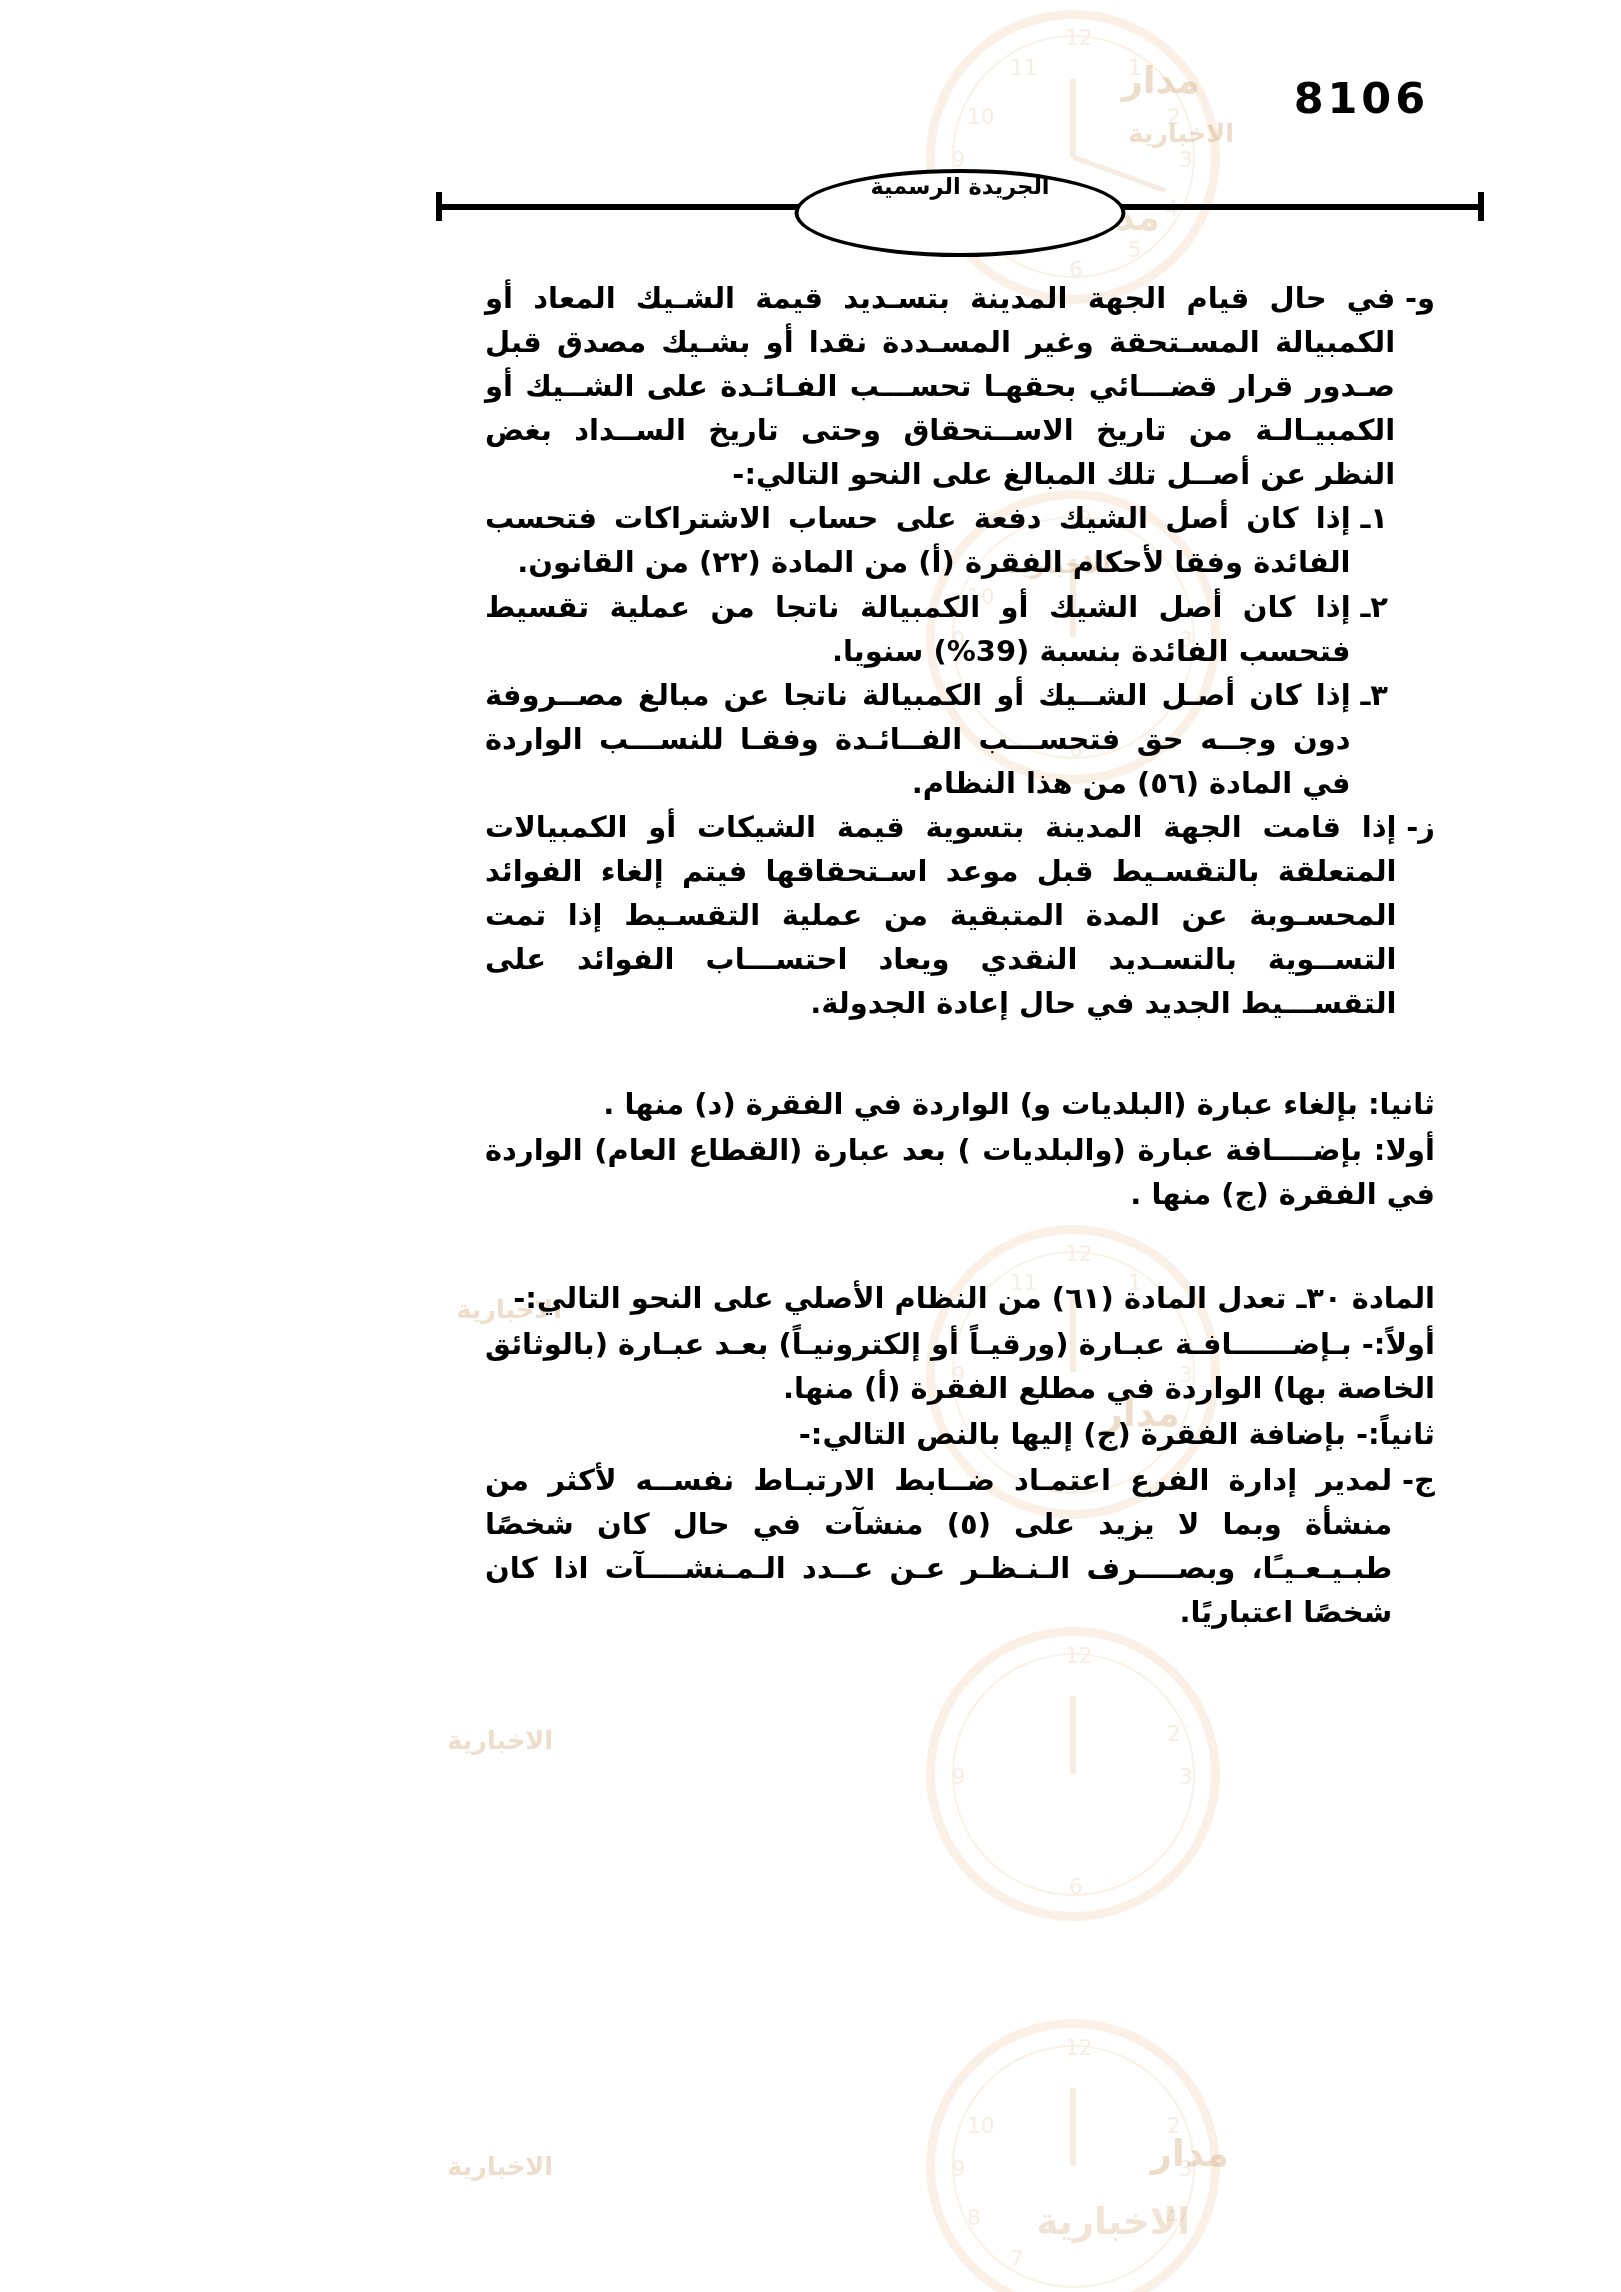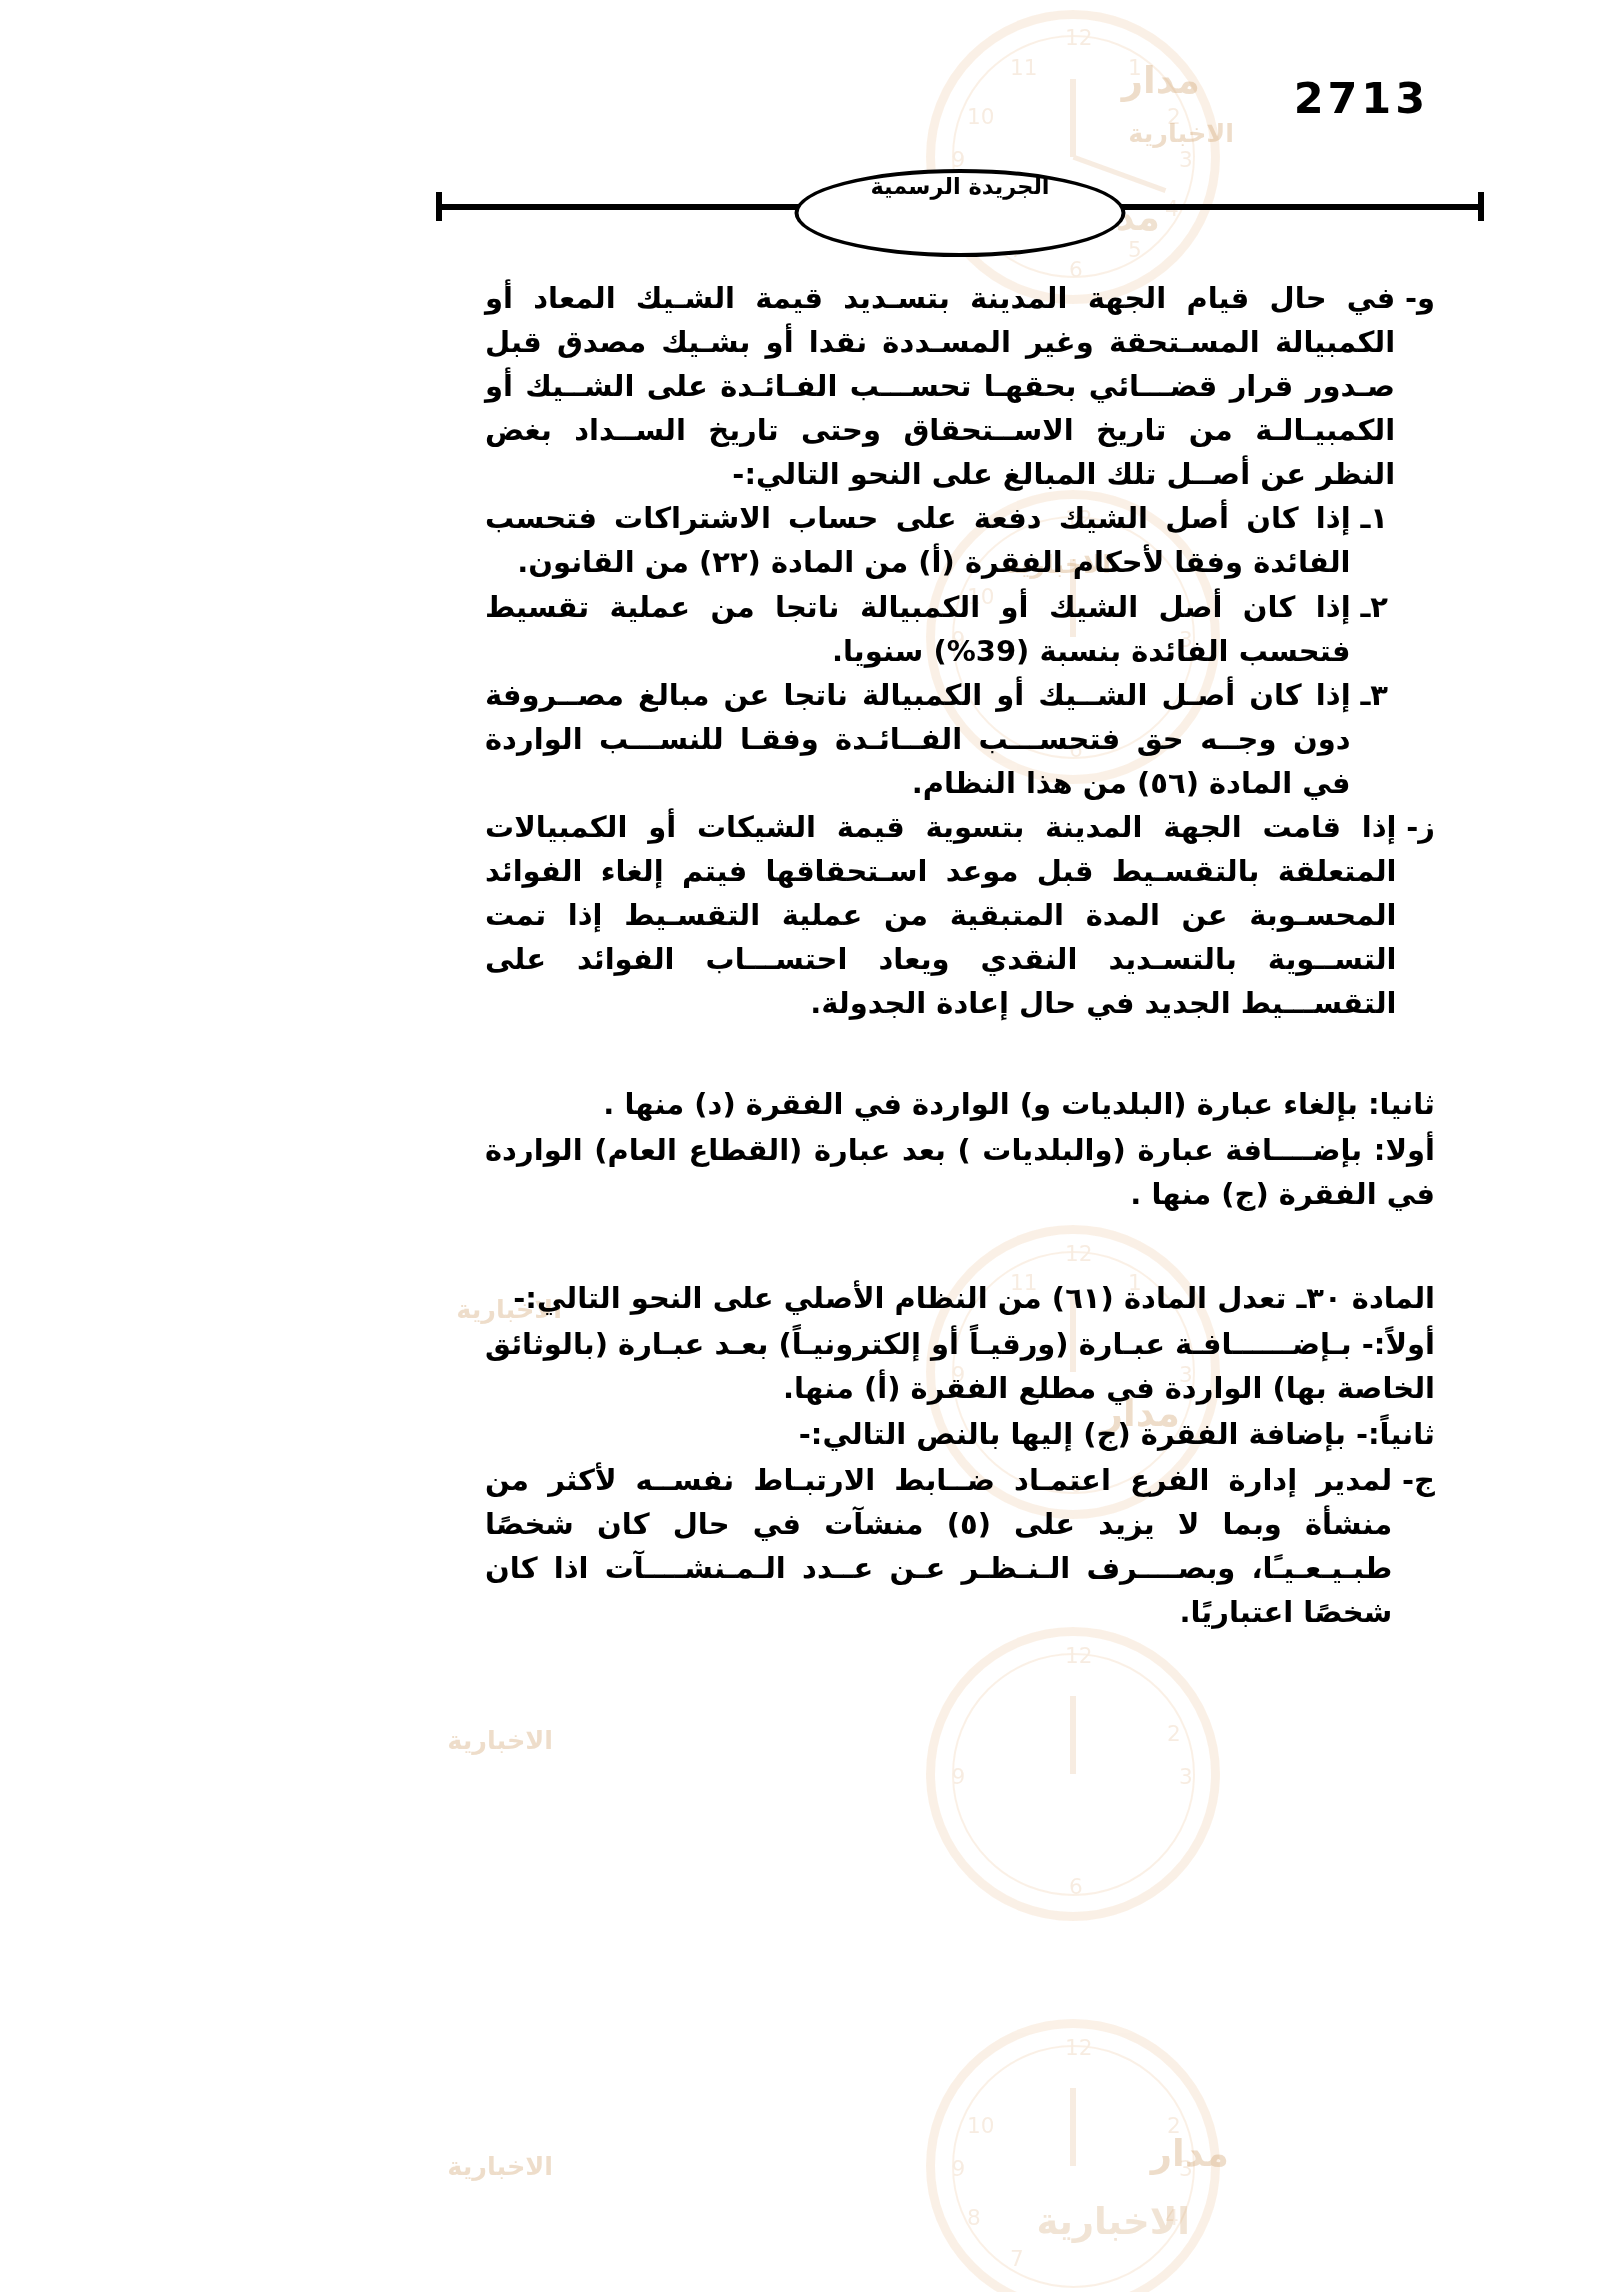--- a/index.html
+++ b/index.html
@@ -231,21 +231,21 @@
       <div class="num" style="top:227px; left:84px;">7</div>
       <div class="num" style="top:186px; left:41px;">8</div>
       <div class="num" style="top:137px; left:25.5px;">9</div>
       <div class="hand" style="width:5.9px; height:78px; left:144px; top:69px;"></div>
     </div>
   </div>
   <div class="wm wm-text wm-madar" style="top:2132px; right:392px;">مدار</div>
   <div class="wm wm-text wm-small" style="top:2151px; right:1068px;">الاخبارية</div>
   <div class="wm wm-text wm-madar" style="top:2200px; right:431px; opacity:0.28;">الاخبارية</div>
 
-  <div class="folio">2713</div>
+  <div class="folio">8106</div>
   <div class="rule"></div>
   <div class="rule-caps-l"></div>
   <div class="rule-caps-r"></div>
   <div class="oval">
     <span>الجريدة الرسمية</span>
   </div>
 
   <div class="content">
 
     <div class="hang">

